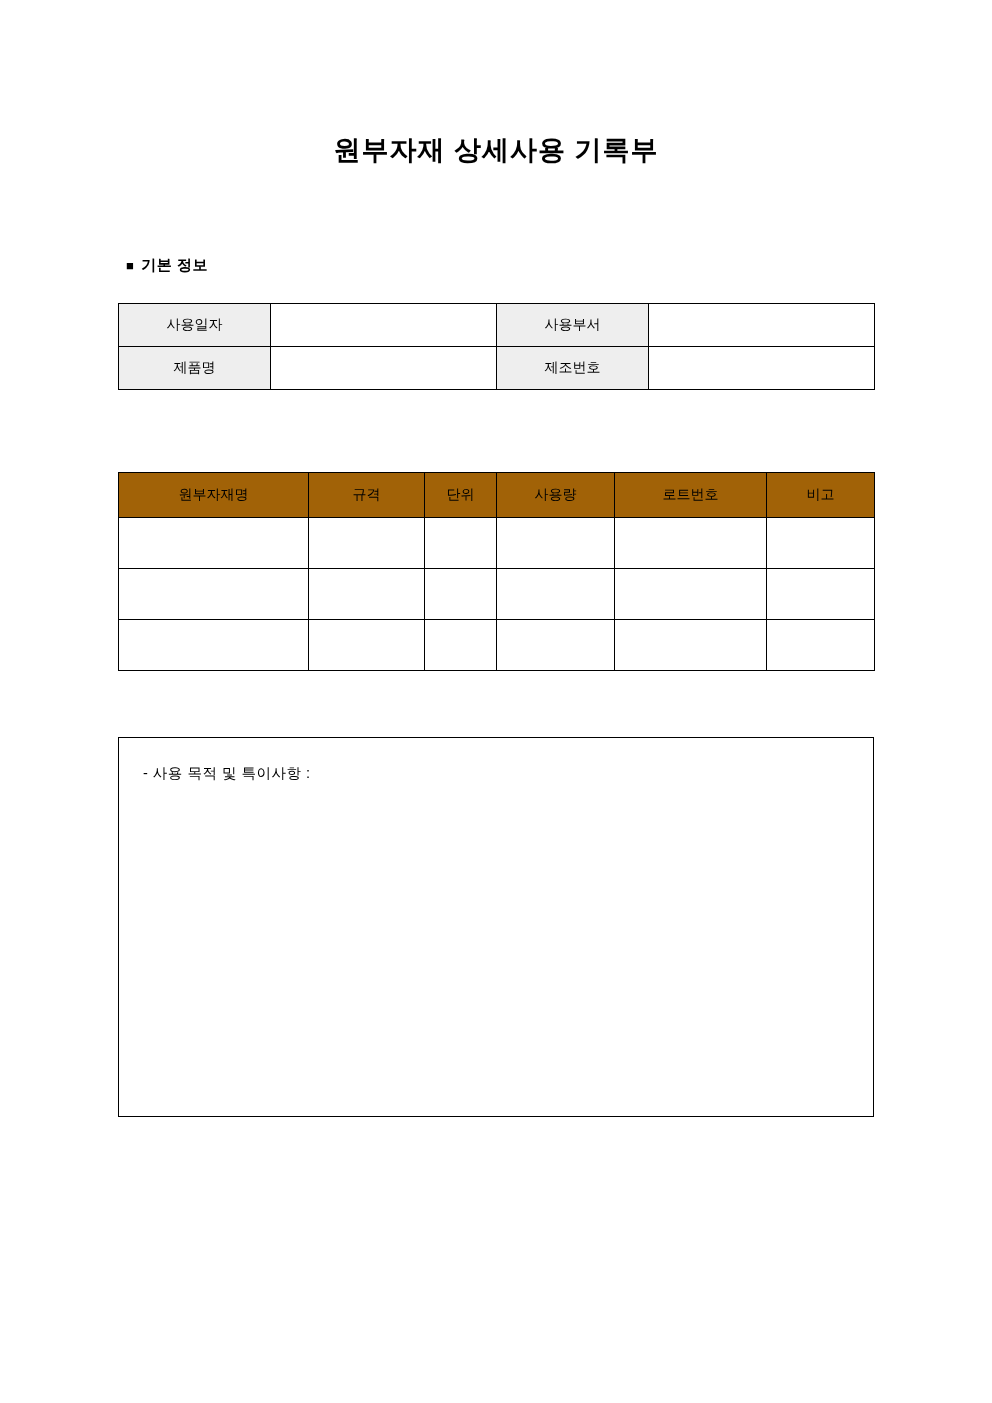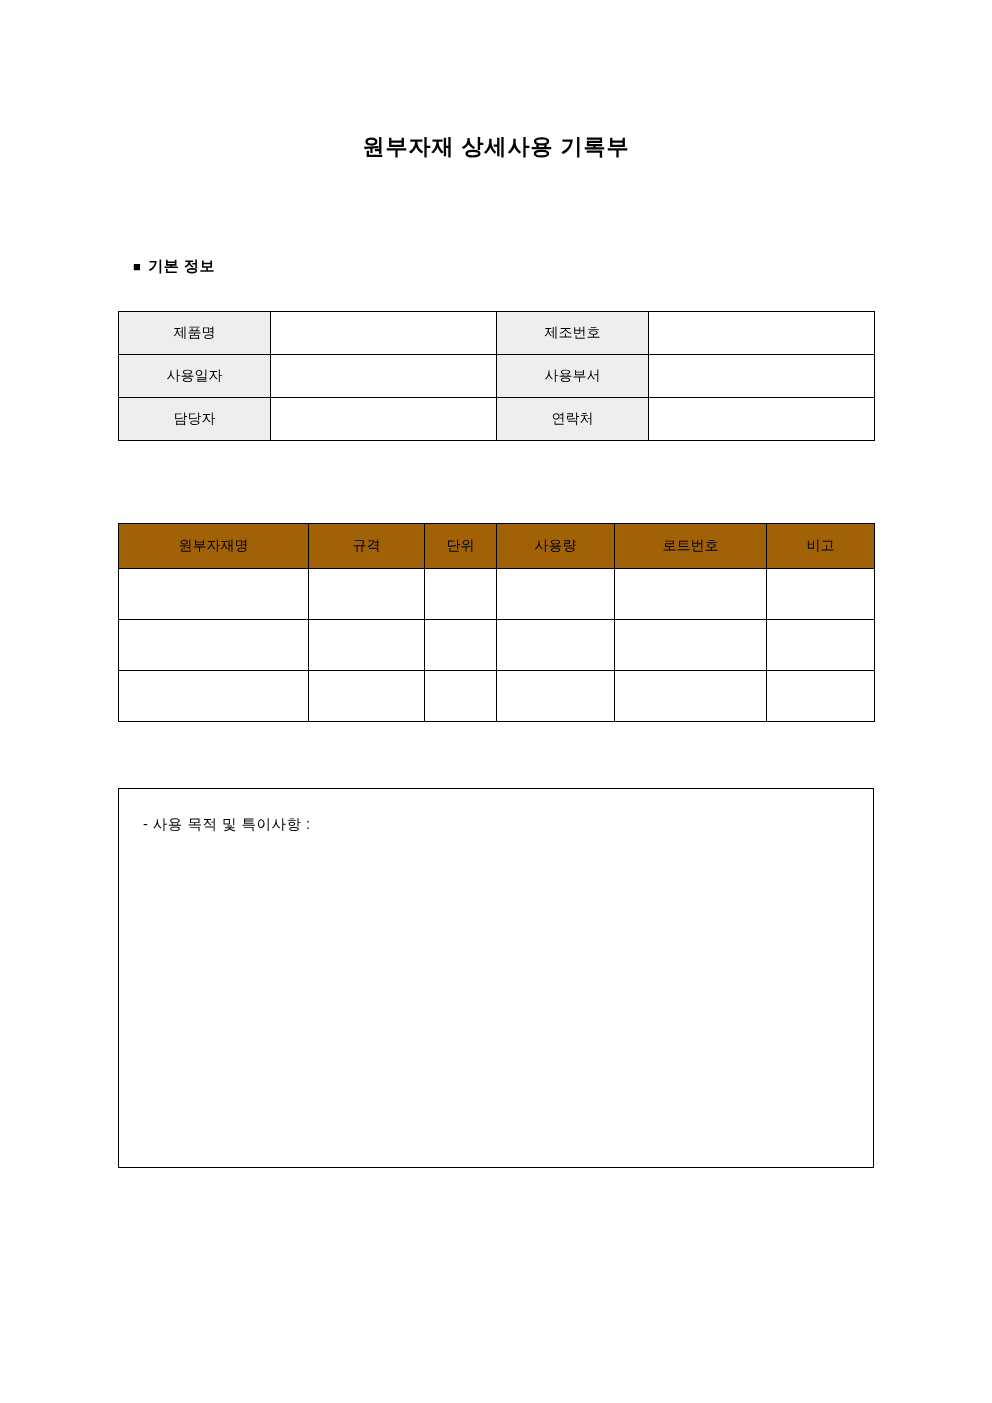--- a/index.html
+++ b/index.html
@@ -17,30 +17,30 @@
   }
   .page {
     width: 992px;
     height: 1403px;
     box-sizing: border-box;
     padding: 0;
     position: relative;
   }
   .doc-title {
     text-align: center;
-    font-size: 22px;
+    font-size: 27px;
     font-weight: bold;
     letter-spacing: 1px;
     margin: 0;
     padding-top: 132px;
   }
   .section-heading {
     font-size: 15px;
     font-weight: bold;
-    margin: 15px;
+    margin: 8px;
     padding-left: 118px;
     letter-spacing: 0.5px;
   }
   .section-heading .bullet {
     font-size: 13px;
     margin-right: 7px;
   }
   .spacer-title-to-s1 { height: 80px; }
   .spacer-s1-heading-to-table { height: 20px; }
   .spacer-table1-to-s2 { height: 62px; }
@@ -112,35 +112,29 @@
 
   <table class="form-table" id="basic-info-table">
     <colgroup>
       <col style="width:152px">
       <col style="width:226px">
       <col style="width:152px">
       <col style="width:226px">
     </colgroup>
     <tbody>
       <tr>
-        <td class="label">제품명</td>
-        <td class="value"></td>
-        <td class="label">제조번호</td>
-        <td class="value"></td>
-      </tr>
-      <tr>
         <td class="label">사용일자</td>
         <td class="value"></td>
         <td class="label">사용부서</td>
         <td class="value"></td>
       </tr>
       <tr>
-        <td class="label">담당자</td>
+        <td class="label">제품명</td>
         <td class="value"></td>
-        <td class="label">연락처</td>
+        <td class="label">제조번호</td>
         <td class="value"></td>
       </tr>
     </tbody>
   </table>
 
   <div class="spacer-table1-to-s2"></div>
 
 
   <div class="spacer-s2-heading-to-table"></div>
 

